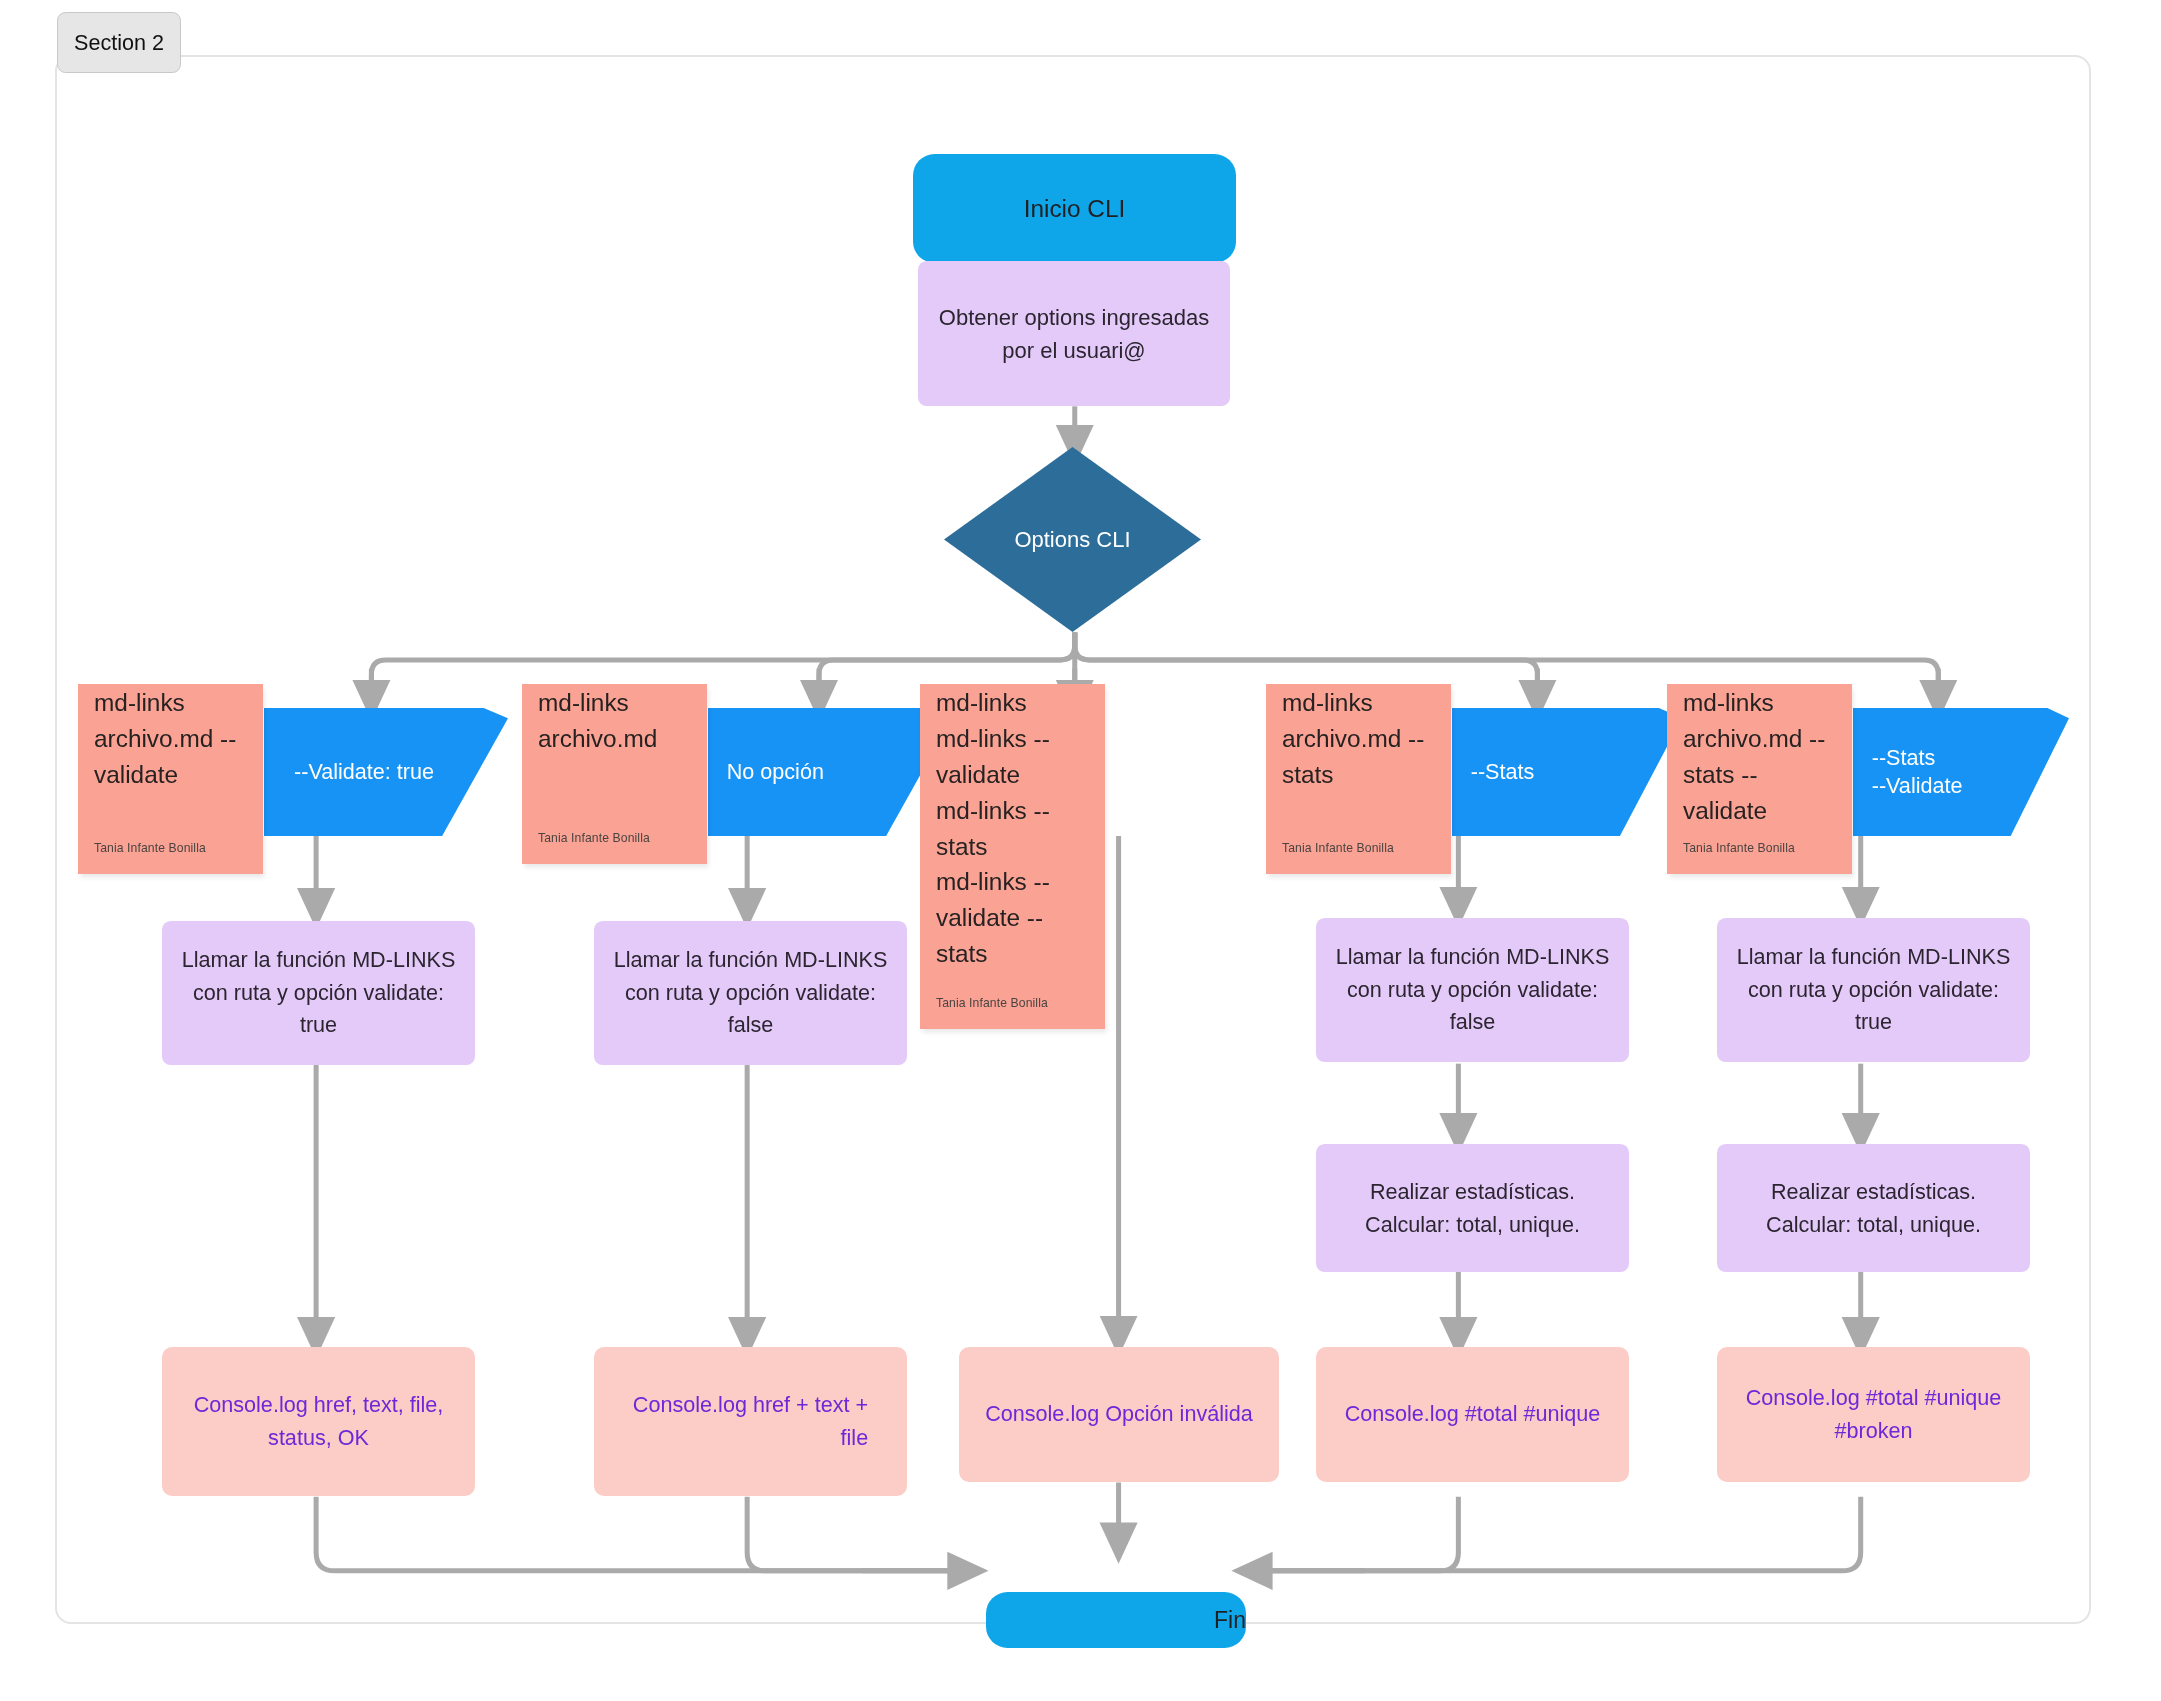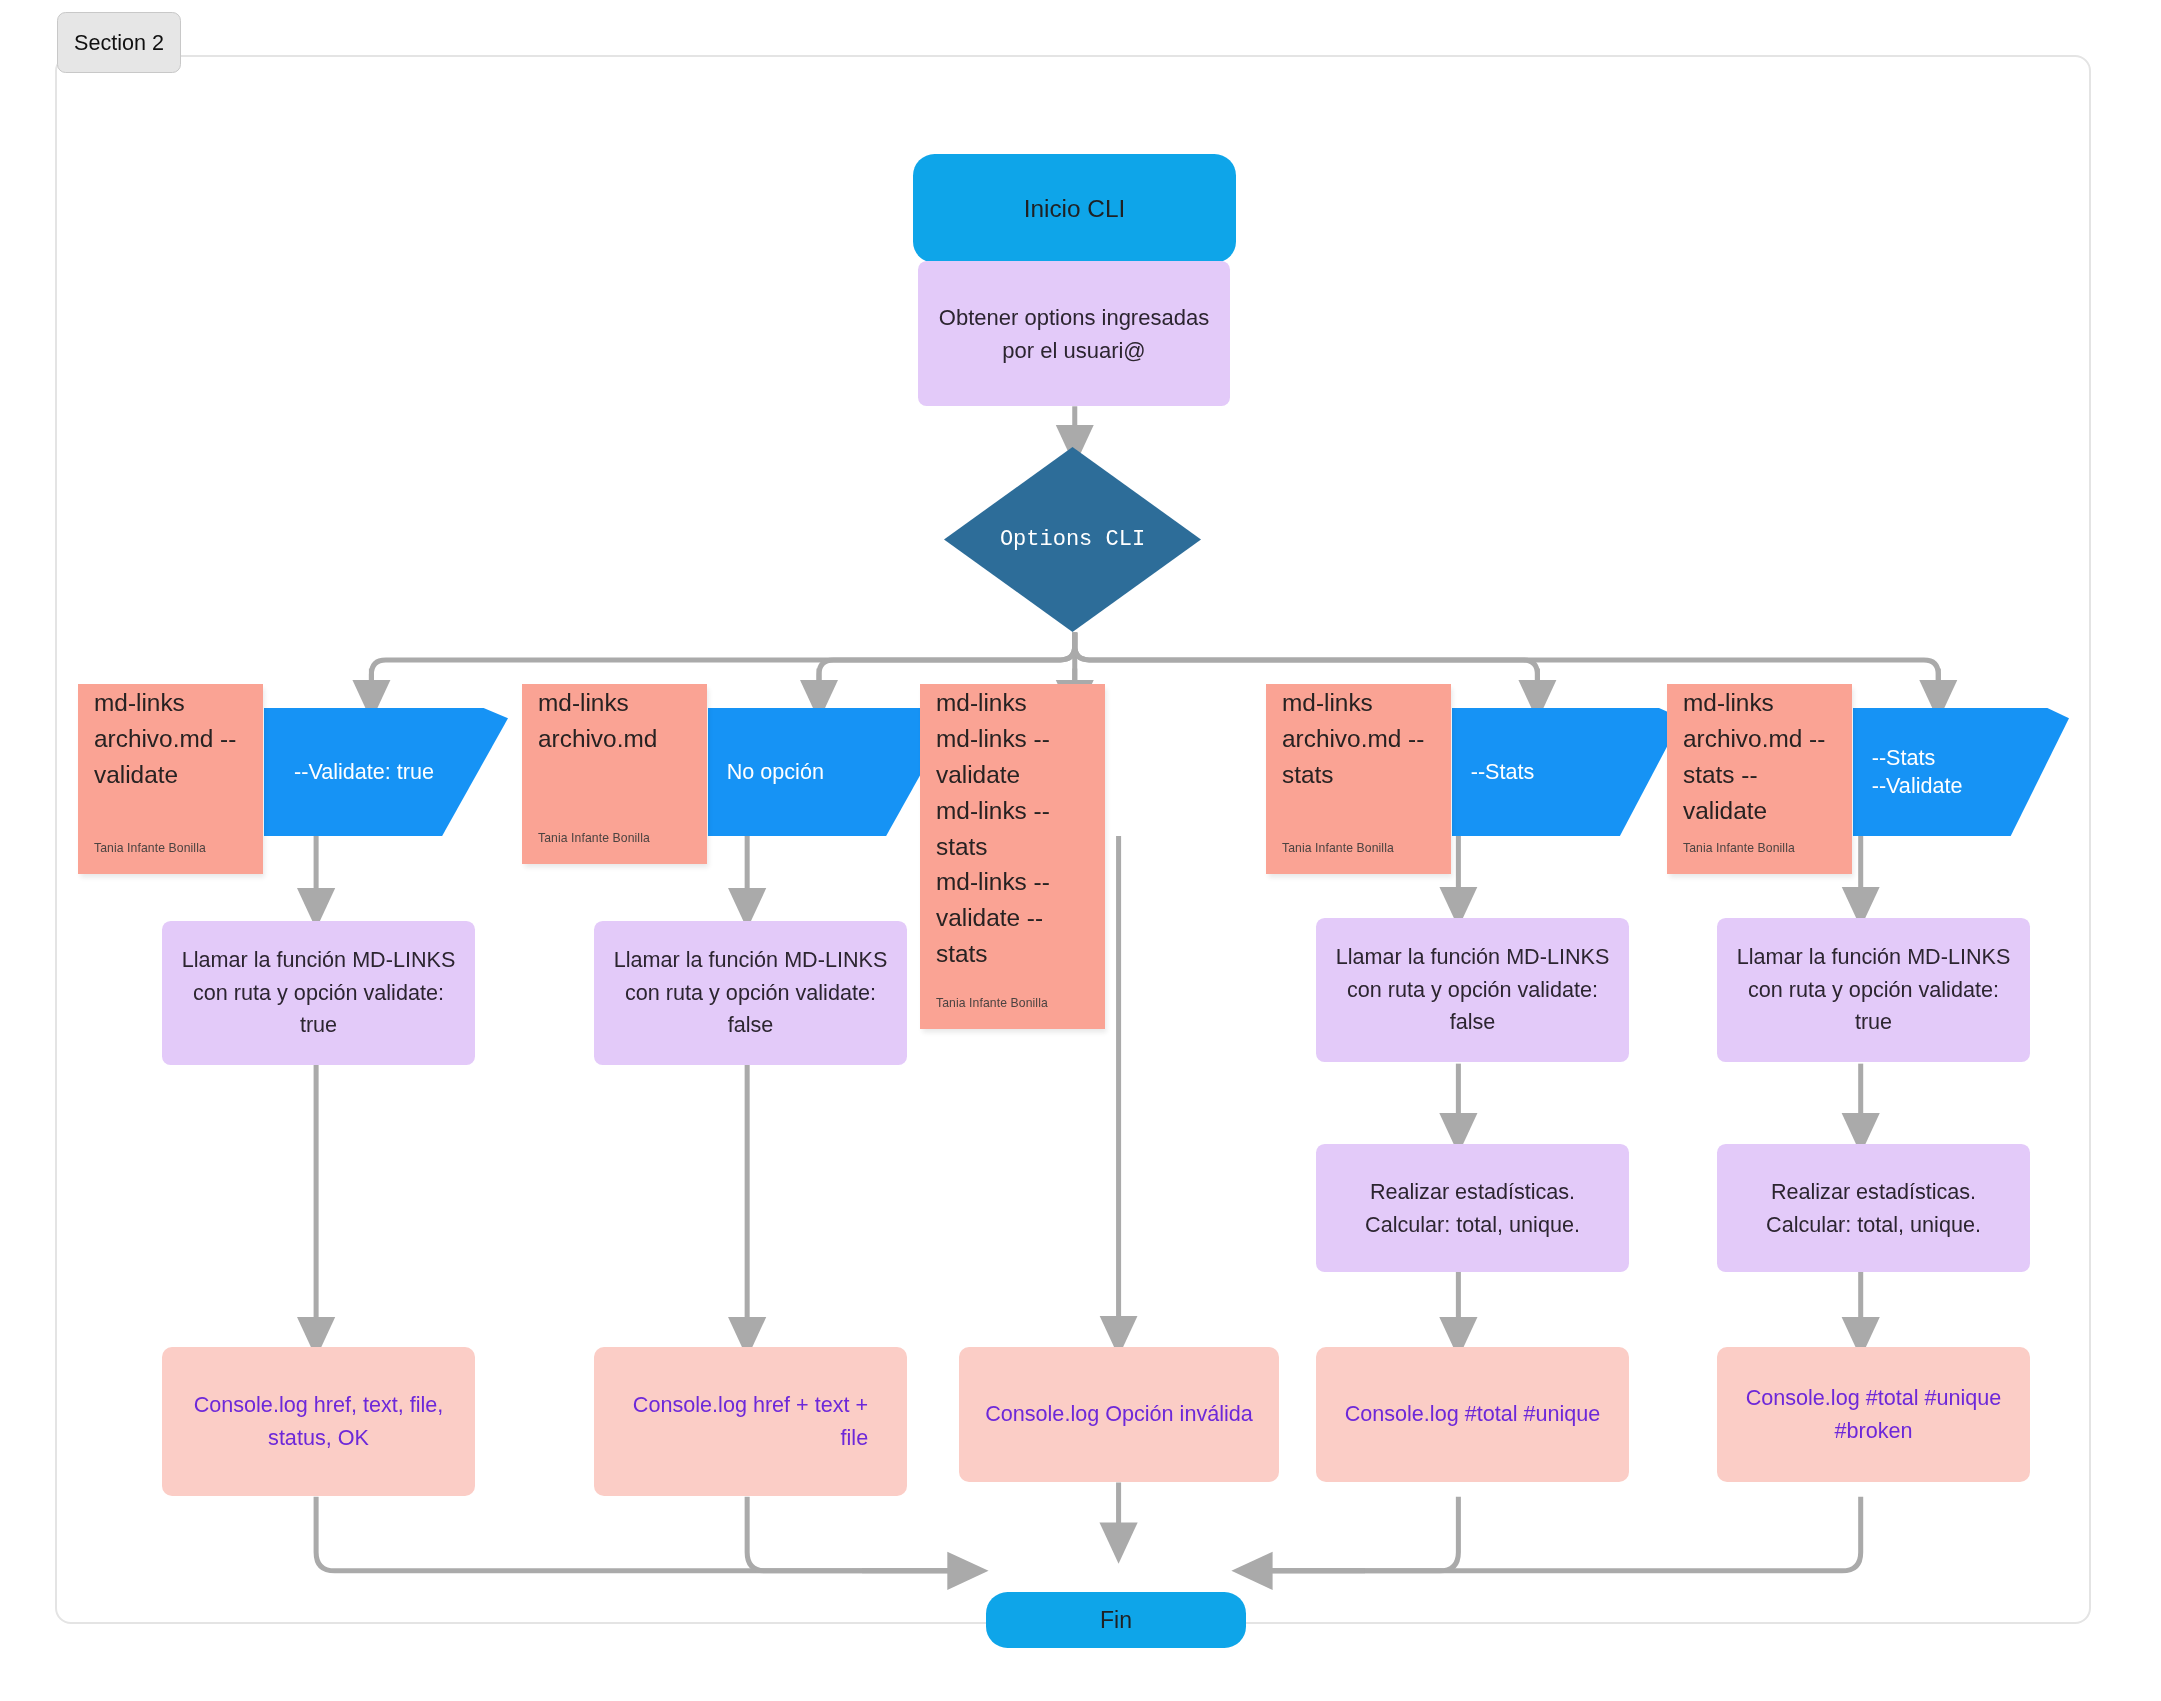--- a/index.html
+++ b/index.html
@@ -29,21 +29,21 @@
   .n-process{background:#e3caf9;border-radius:8.6px;color:#2c2530;}
   .n-output{background:#fbcdc6;border-radius:10px;color:#6d28d9;}
   .n-decision{color:#ffffff;background:transparent;}
 
   .diamond-shape{
     position:absolute;left:0;top:0;width:100%;height:100%;
     background:#2d6d99;
     clip-path:polygon(50% 0%,100% 50%,50% 100%,0% 50%);
     border-radius:4.3px;
   }
-  .diamond-label{position:relative;z-index:2;font-family:Liberation Mono, monospace;}
+  .diamond-label{position:relative;z-index:2;}
 
   
   .sticky{
     position:absolute;background:#faa394;box-sizing:border-box;
     padding:1px 16px 0 16px;color:#272222;z-index:12;
     box-shadow:2.2px 3.6px 5px rgba(0,0,0,0.09);
   }
   .sticky .body{font-size:24.4px;line-height:1.47;white-space:pre-line;}
   .sticky .author{
     position:absolute;left:16px;bottom:18.7px;
@@ -239,18 +239,18 @@
   </div>
   <div class="node n-process" style="left:1717px;top:1144px;width:313px;height:128px;font-size:21.6px;line-height:1.55;">
     <span class="txt">Realizar estadísticas.
 Calcular: total, unique.</span>
   </div>
   <div class="node n-output" style="left:1717px;top:1347px;width:313px;height:135px;font-size:21.6px;line-height:1.5;">
     <span class="txt">Console.log #total #unique
 #broken</span>
   </div>
 
-  <div class="node n-terminal" style="left:986px;top:1544px;width:260px;height:56px;font-size:23px;">
+  <div class="node n-terminal" style="left:986px;top:1544px;width:260px;height:56px;font-size:23px;justify-content:flex-end;">
     <span class="txt">Fin</span>
   </div>
 
 </div>
 
 
 </body></html>

